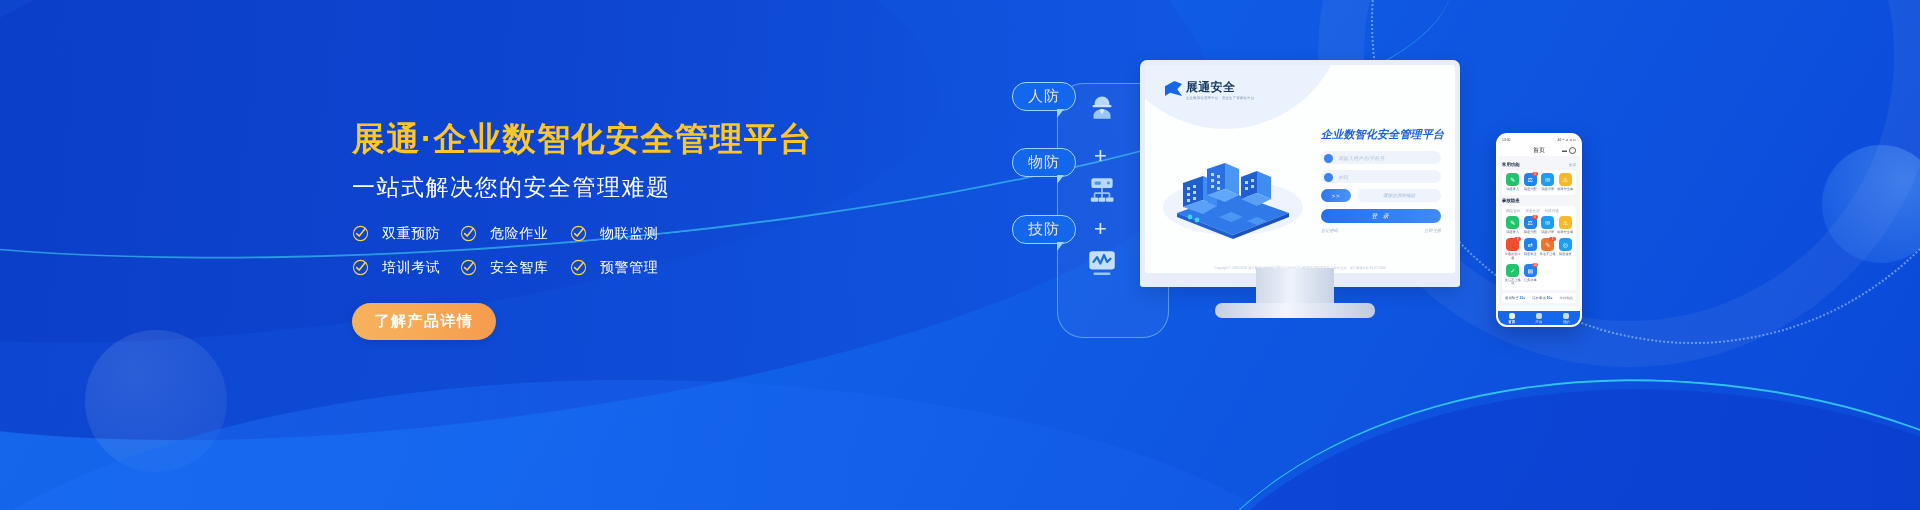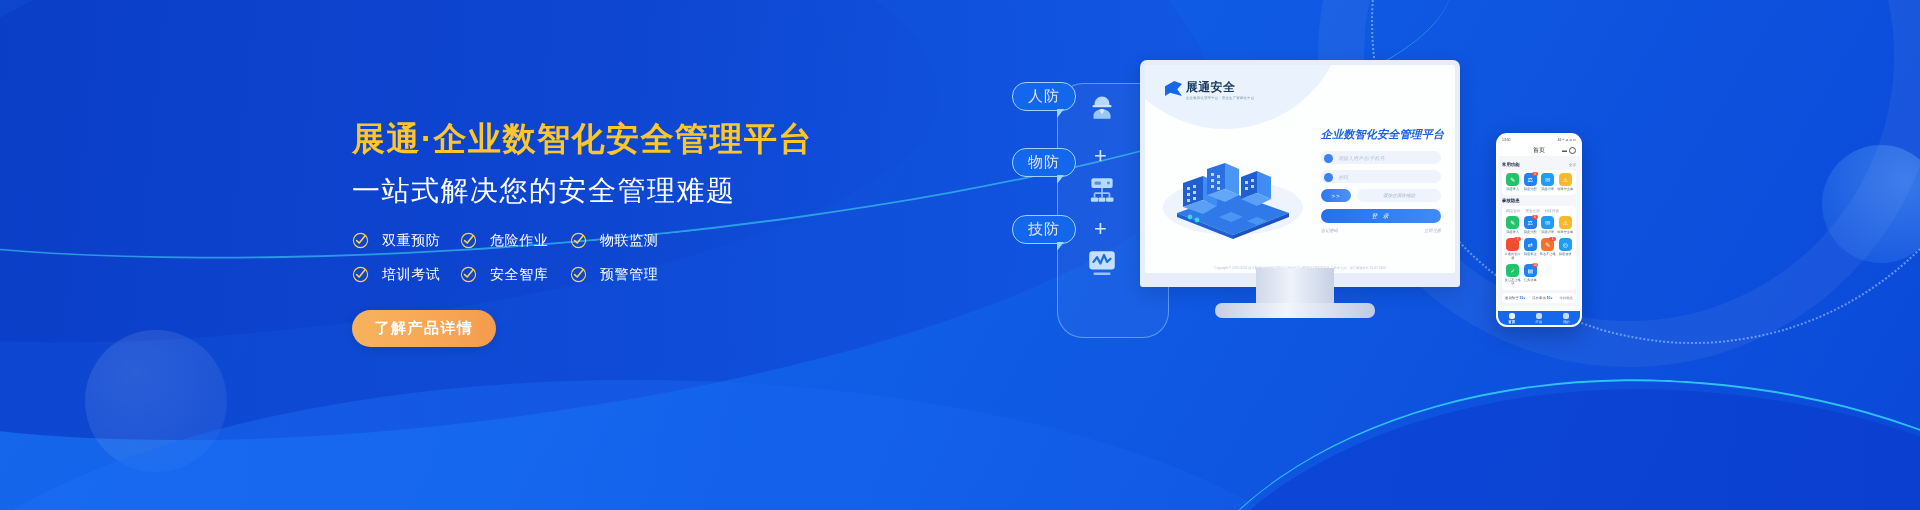--- a/index.html
+++ b/index.html
@@ -108,21 +108,21 @@
   .headline {
     font-size: 33px;
     font-weight: 700;
     letter-spacing: 1.5px;
     color: #ffc629;
     line-height: 1.15;
     white-space: nowrap;
   }
   .subhead {
     margin-top: 14px;
-    font-size: 28px;
+    font-size: 23px;
     font-weight: 400;
     letter-spacing: 1.5px;
     color: #ffffff;
     white-space: nowrap;
   }
   .features {
     margin-top: 22px;
     display: grid;
     grid-template-columns: 108px 110px 110px;
     row-gap: 16px;

